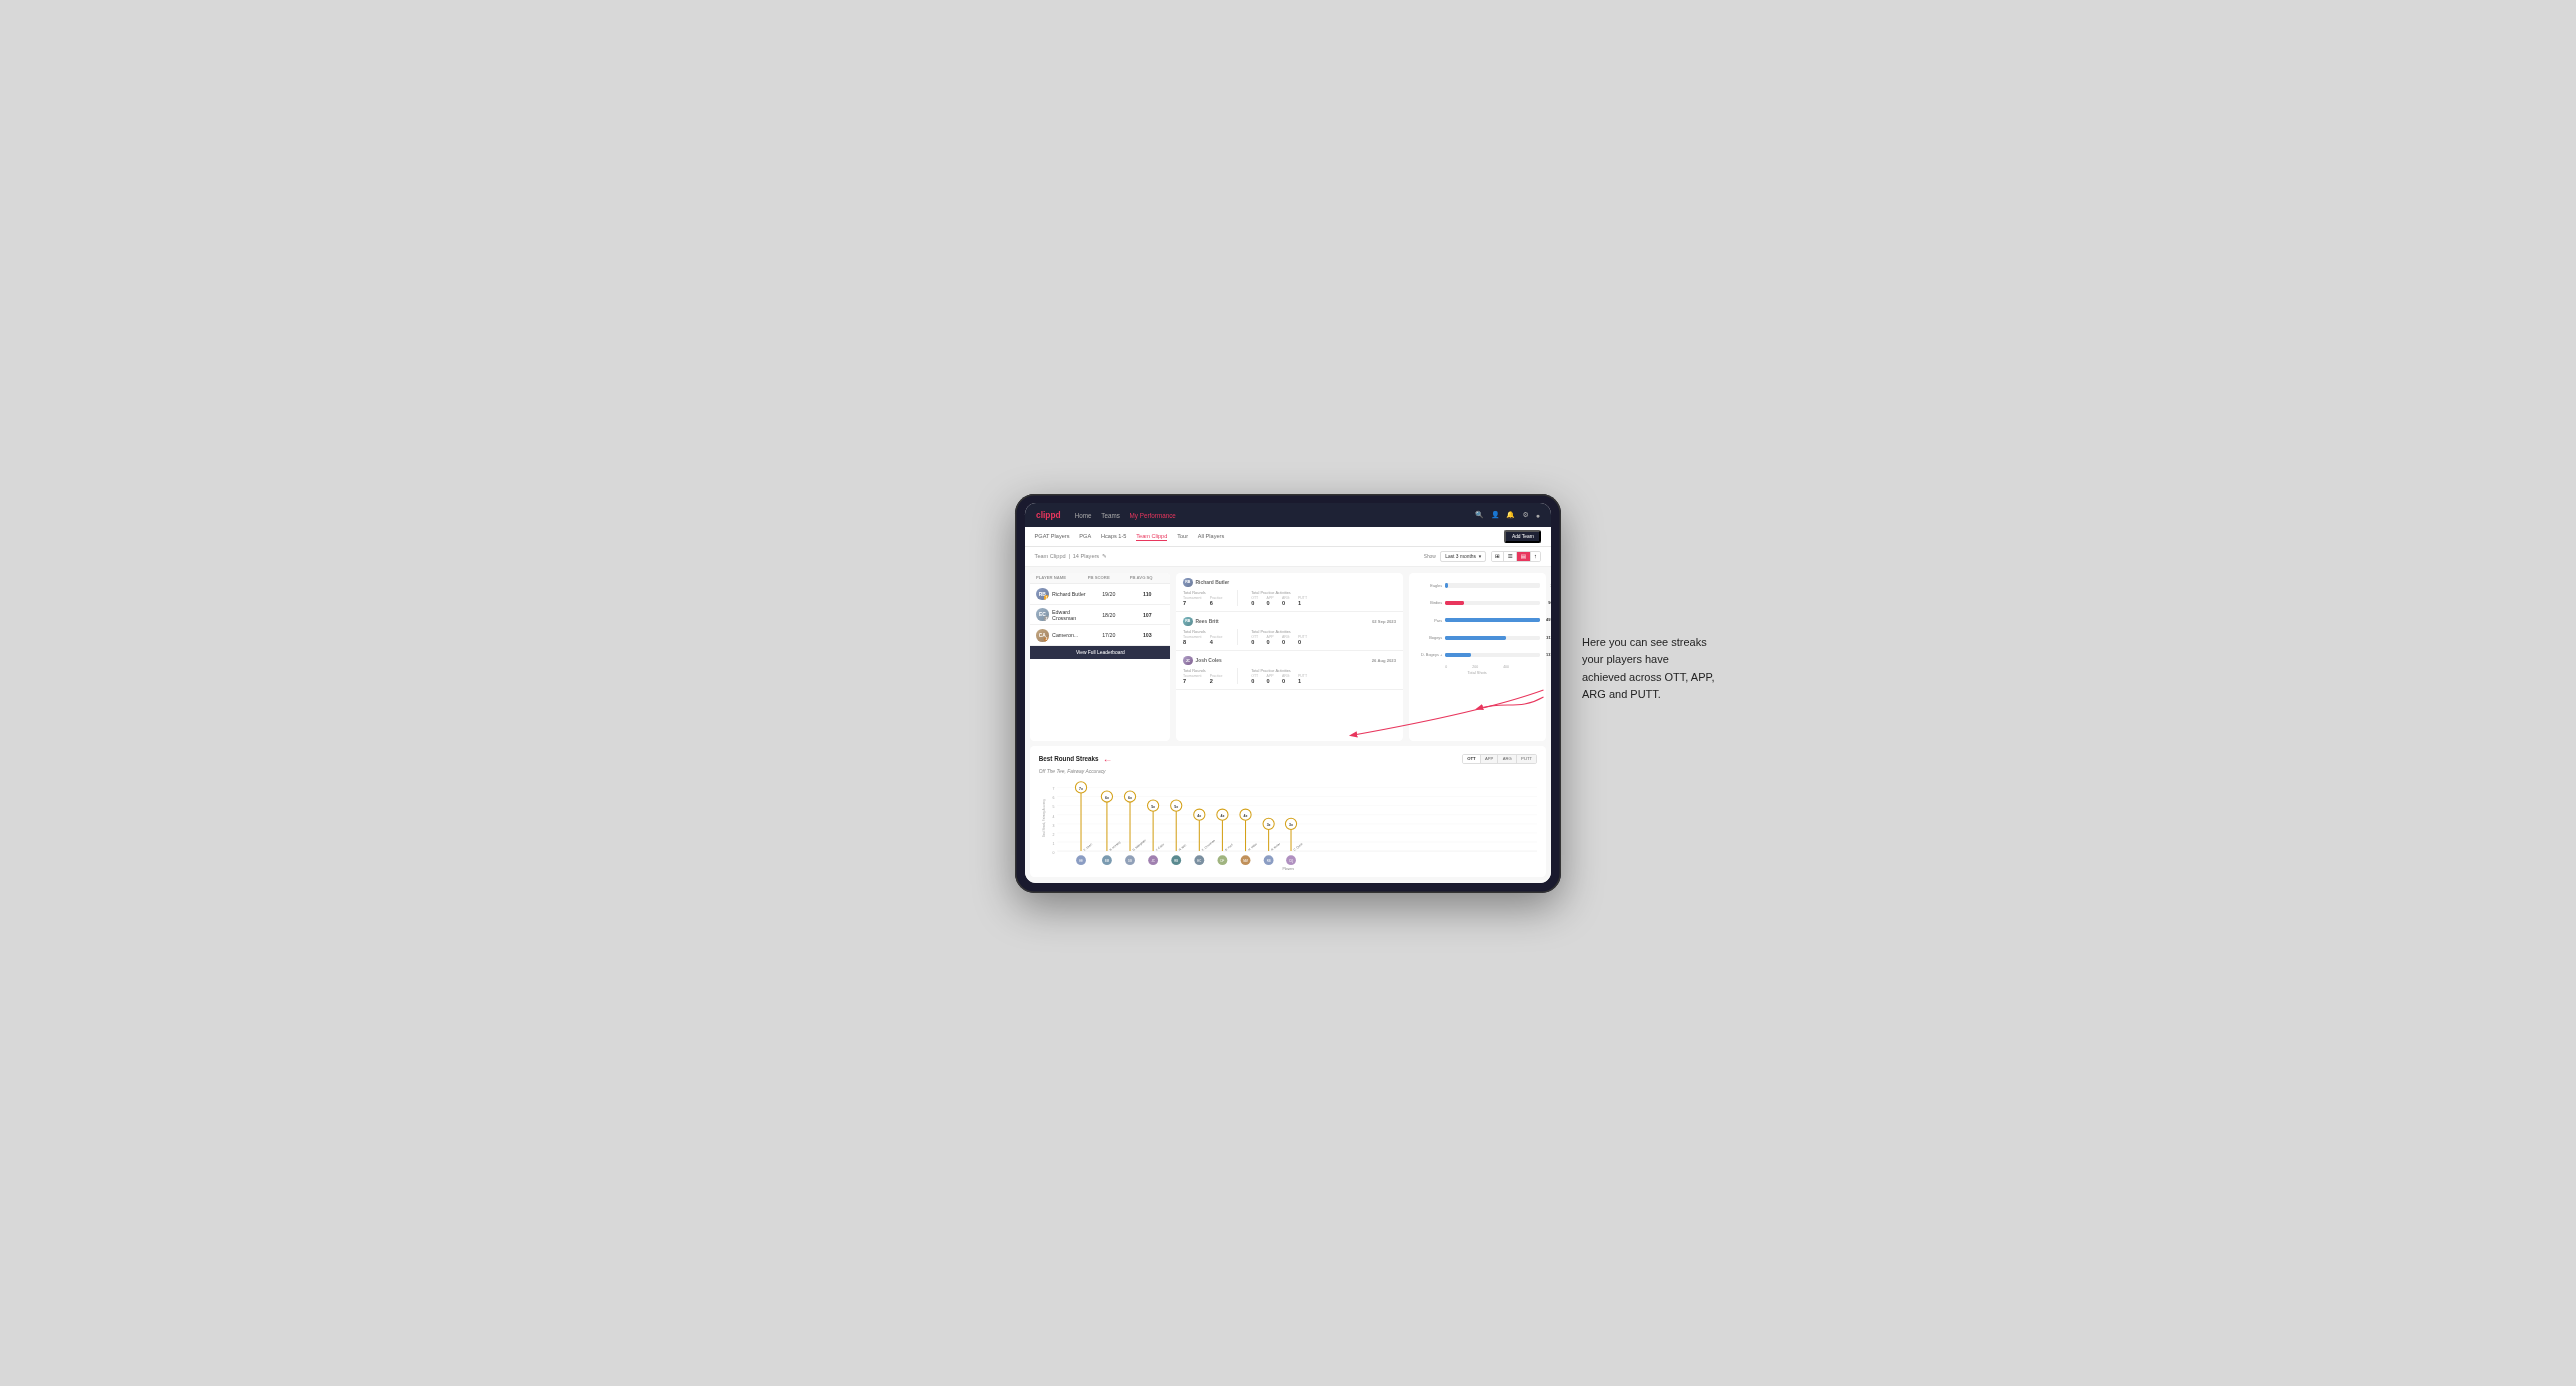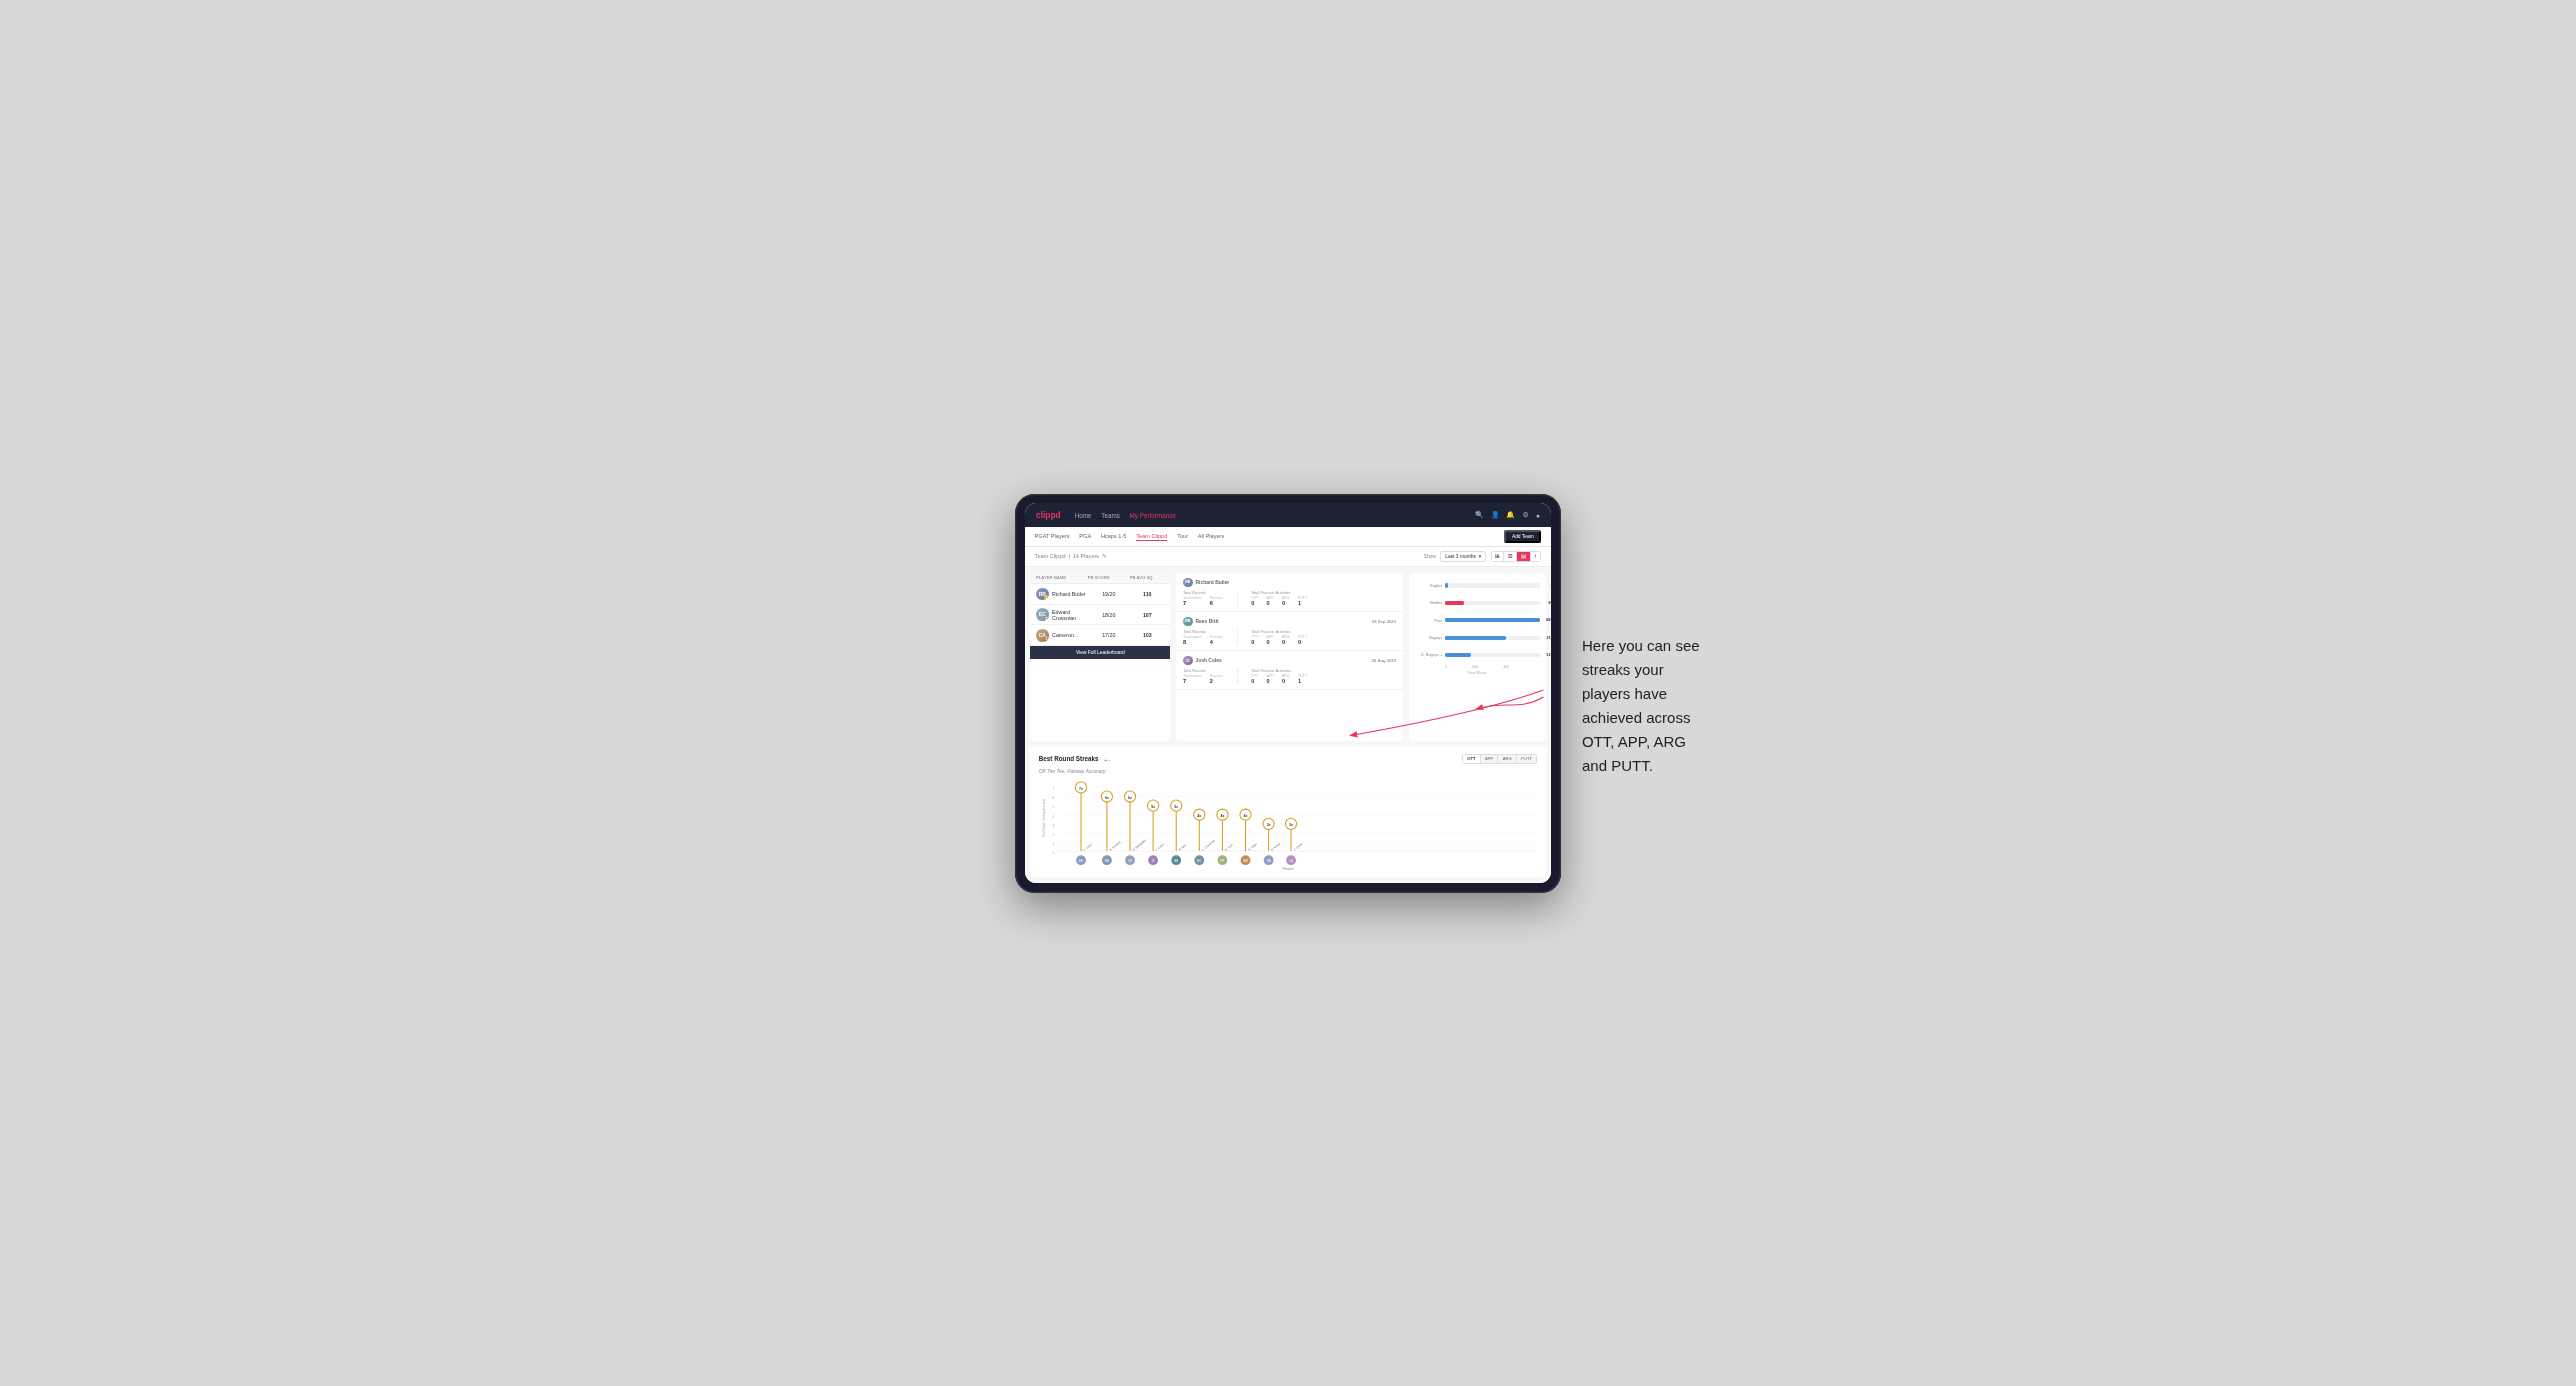--- a/index.html
+++ b/index.html
@@ -892,21 +892,21 @@
                 <text x="50%" y="130" font-size="5" fill="#888" text-anchor="middle">Players</text>
               </svg>
             </div>
           </div>
 
         </div>
       </div>
     </div>
 
     <div style="position:absolute;right:-154px;top:140px;width:133px;">
-      <p style="font-size:15px;color:#222;line-height:1.6;font-family:-apple-system,sans-serif;">Here you can see streaks your players have achieved across OTT, APP, ARG and PUTT.</p>
+      <p style="font-size:11px;color:#222;line-height:1.6;font-family:-apple-system,sans-serif;">Here you can see streaks your players have achieved across OTT, APP, ARG and PUTT.</p>
     </div>
 
     <svg style="position:absolute;top:0;left:0;width:100%;height:100%;pointer-events:none;overflow:visible;" viewBox="0 0 780 570" width="546" height="399">
 
       <path d="M 755 280 C 700 300, 620 320, 480 345" stroke="#e8365d" stroke-width="1.5" fill="none" marker-end="url(#arrow1)"></path>
 
       <path d="M 755 290 C 720 310, 700 295, 660 307" stroke="#e8365d" stroke-width="1.5" fill="none" marker-end="url(#arrow2)"></path>
       <defs>
         <marker id="arrow1" markerWidth="8" markerHeight="8" refX="6" refY="3" orient="auto">
           <path d="M0,0 L0,6 L8,3 z" fill="#e8365d"></path>

